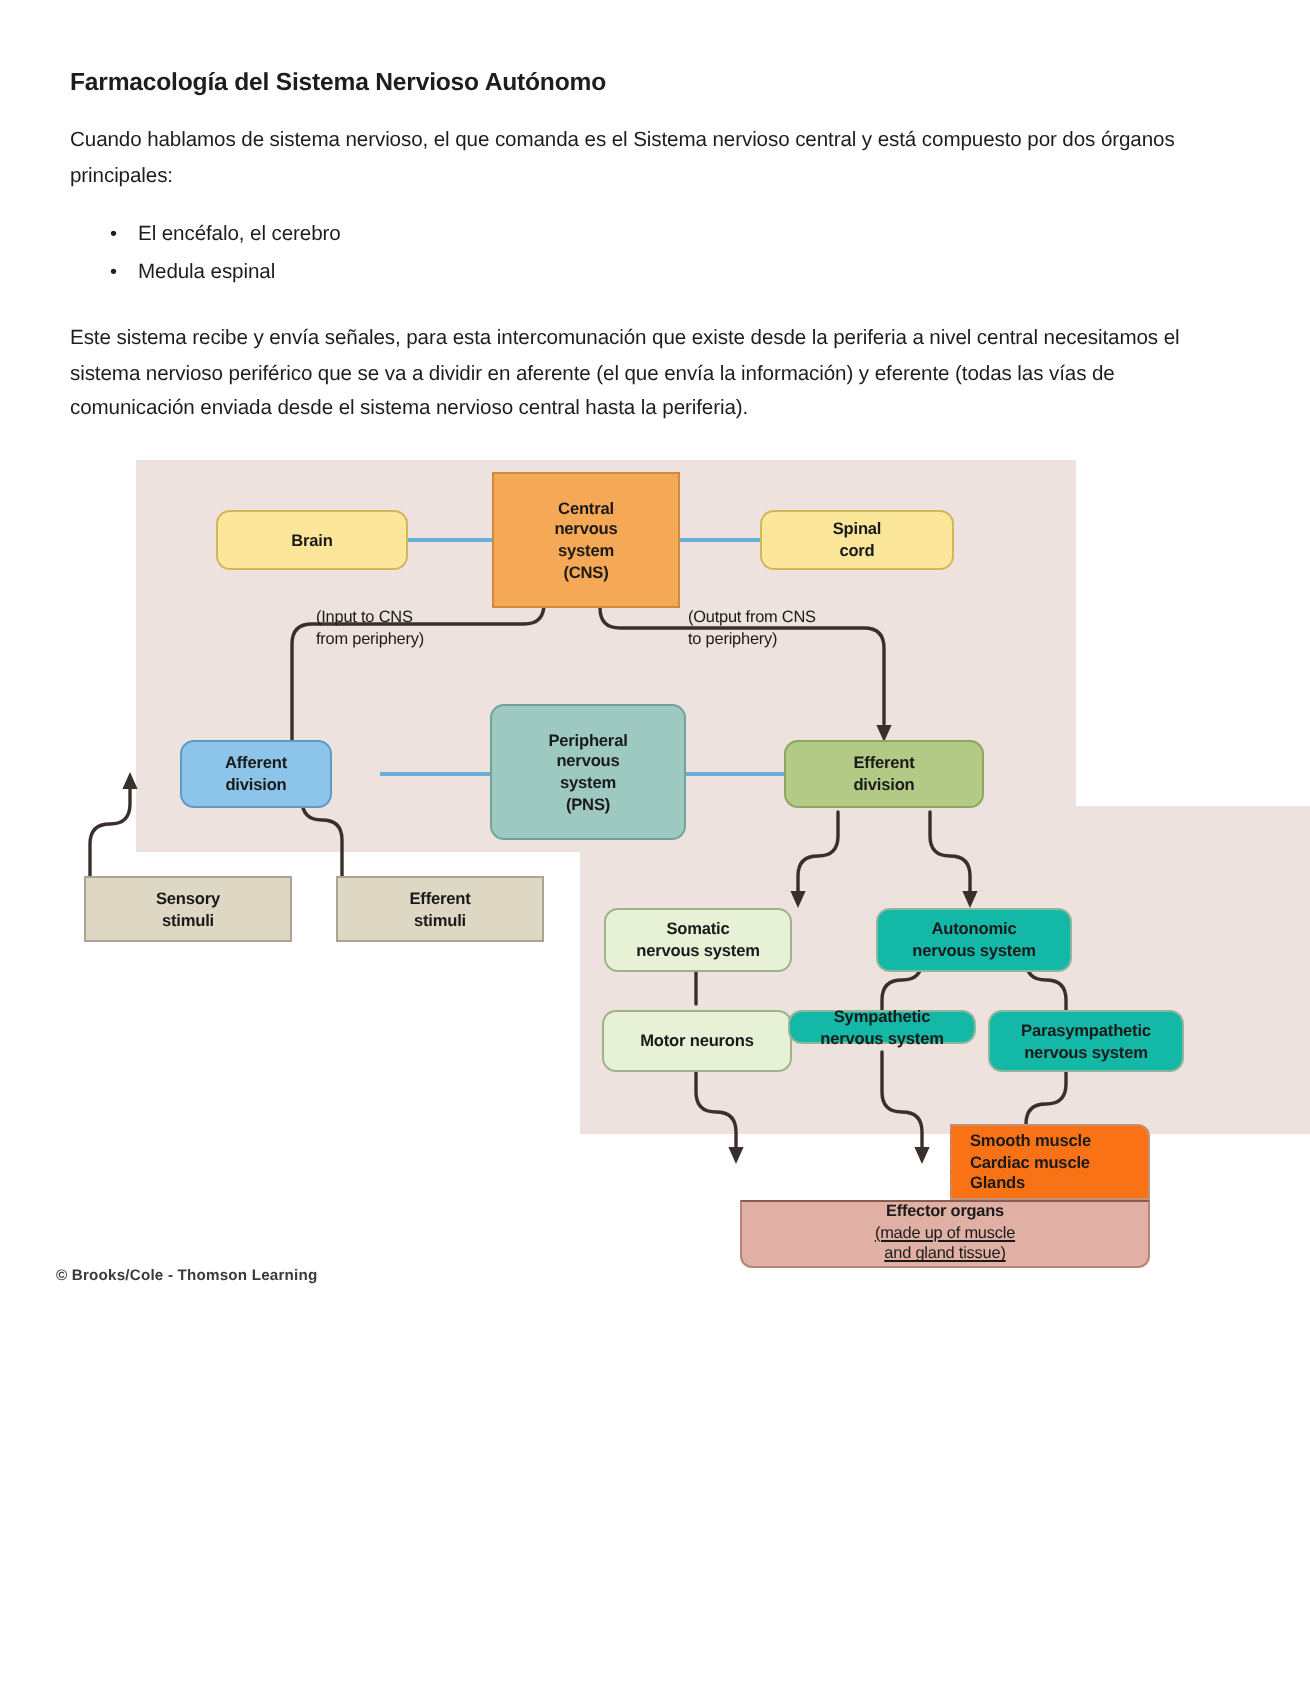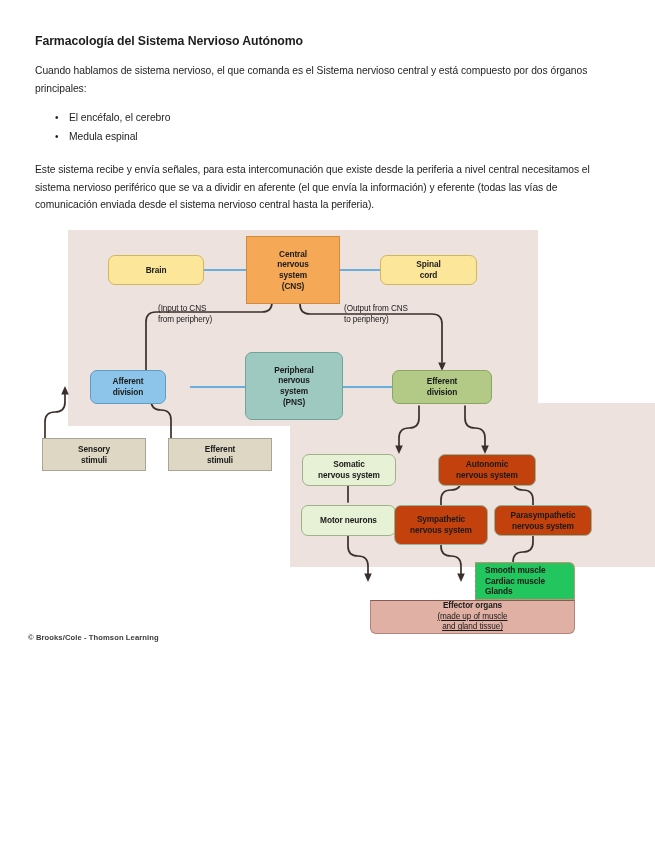--- a/index.html
+++ b/index.html
@@ -82,23 +82,23 @@
   .node.left-align { justify-content: flex-start; text-align: left; padding-left: 9px; }
 
   
   .fill-yellow  { background: #fbe69a; border: 1.1px solid #d2b65c; }
   .fill-orange  { background: #f5a855; border: 1.1px solid #cf8a3c; }
   .fill-blue    { background: #8cc5e9; border: 1.1px solid #5e9cc6; }
   .fill-teal    { background: #9dc9c1; border: 1.1px solid #6fa49a; }
   .fill-green   { background: #b2ca86; border: 1.1px solid #8aa661; }
   .fill-khaki   { background: #ddd7c4; border: 1.1px solid #a9a494; margin-left: 17px; }
   .fill-pgreen  { background: #e7f1d6; border: 1.1px solid #9fb389; }
-  .fill-mgreen  { background: #c2410c; border: 1.1px solid #8fb79d; align-items: center; }
+  .fill-mgreen  { background: #14b8a6; border: 1.1px solid #8fb79d; align-items: center; }
   .fill-salmon  { background: #f6cbb4; border: 1.1px solid #c69277; }
-  .fill-cream   { background: #22c55e; border: 1.1px solid #c69277; }
+  .fill-cream   { background: #f97316; border: 1.1px solid #c69277; }
   .fill-rose    { background: #e0b0a4; border: 1.1px solid #b6837a; }
 
   .caption {
     position: absolute;
     font-size: 8.2px;
     line-height: 1.32;
     color: #1a1a1a;
     letter-spacing: -0.1px;
     white-space: pre-line;
   }
@@ -245,21 +245,21 @@
 
   <div class="node rnd fill-mgreen" style="left:438px; top:232px; width:98px; height:32px; white-space:pre-line;">
     <span>Autonomic
 nervous system</span>
   </div>
 
   <div class="node rnd fill-pgreen" style="left:301px; top:283px; width:95px; height:31px;">
     <span>Motor neurons</span>
   </div>
 
-  <div class="node rnd fill-mgreen" style="left:394px; top:283px; width:94px; height:40px; white-space:pre-line;">
+  <div class="node rnd fill-mgreen" style="left:394px; top:283px; width:94px; height:17px; white-space:pre-line;">
     <span>Sympathetic
 nervous system</span>
   </div>
 
   <div class="node rnd fill-mgreen" style="left:494px; top:283px; width:98px; height:31px; white-space:pre-line;">
     <span>Parasympathetic
 nervous system</span>
   </div>
 
   <div style="position:absolute; left:370px; top:340px; width:205px; height:72px;">

